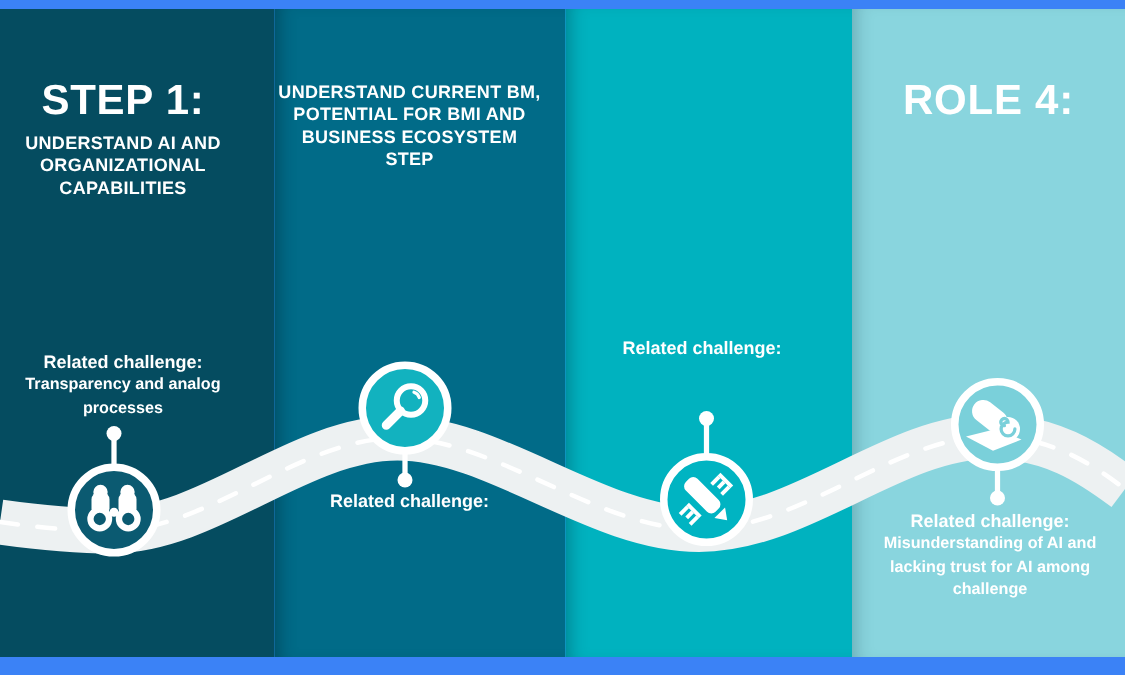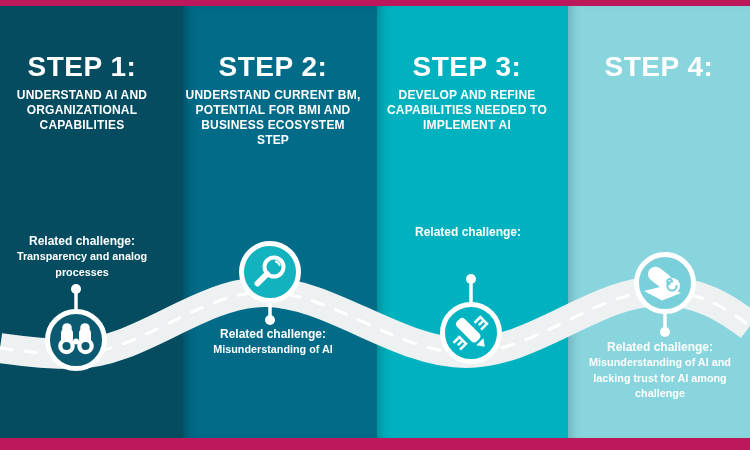--- a/index.html
+++ b/index.html
@@ -1,17 +1,17 @@
 <!DOCTYPE html>
 <html><head>
 <meta charset="utf-8">
 <style>
   html,body{margin:0;padding:0;background:#ffffff;}
   .canvas{
-    position:relative;width:750px;height:450px;overflow:hidden;background:#be185d;
+    position:relative;width:750px;height:450px;overflow:hidden;background:#3b82f6;
     font-family:"Liberation Sans","DejaVu Sans",sans-serif;
   }
   .band{position:absolute;top:6px;height:432px;}
   .band1{left:0;width:183px;}
   .band2{left:183px;width:194px;box-shadow:inset 10px 0 12px -8px rgba(0,30,45,.45);}
   .band3{left:377px;width:191px;box-shadow:inset 10px 0 12px -8px rgba(0,30,45,.35);}
   .band4{left:568px;width:182px;box-shadow:inset 10px 0 12px -8px rgba(0,30,45,.25);}
   .overlay{position:absolute;left:0;top:0;}
   .col{position:absolute;top:50px;text-align:center;color:#ffffff;}
   .col1{left:-3px;width:170px;}
@@ -108,42 +108,34 @@
     </g>
   </svg>
 
   <div class="col col1">
     <div class="title">STEP 1:</div>
     <div class="sub">UNDERSTAND AI AND
 ORGANIZATIONAL
 CAPABILITIES</div>
   </div>
   <div class="col col2">
-    <div class="title">STEP 2:</div>
     <div class="sub">UNDERSTAND CURRENT BM,
 POTENTIAL FOR BMI AND
 BUSINESS ECOSYSTEM STEP</div>
   </div>
-  <div class="col col3">
-    <div class="title">STEP 3:</div>
-    <div class="sub">DEVELOP AND REFINE
-CAPABILITIES NEEDED TO
-IMPLEMENT AI</div>
-  </div>
   <div class="col col4">
-    <div class="title">STEP 4:</div>
+    <div class="title">ROLE 4:</div>
   </div>
 
   <div class="challenge ch1">
     <div class="ch-label">Related challenge:</div>
     <div class="ch-text">Transparency and analog processes</div>
   </div>
   <div class="challenge ch2">
     <div class="ch-label">Related challenge:</div>
-    <div class="ch-text">Misunderstanding of AI</div>
   </div>
   <div class="challenge ch3">
     <div class="ch-label">Related challenge:</div>
   </div>
   <div class="challenge ch4">
     <div class="ch-label">Related challenge:</div>
     <div class="ch-text">Misunderstanding of AI and
 lacking trust for AI among
 challenge</div>
   </div>

